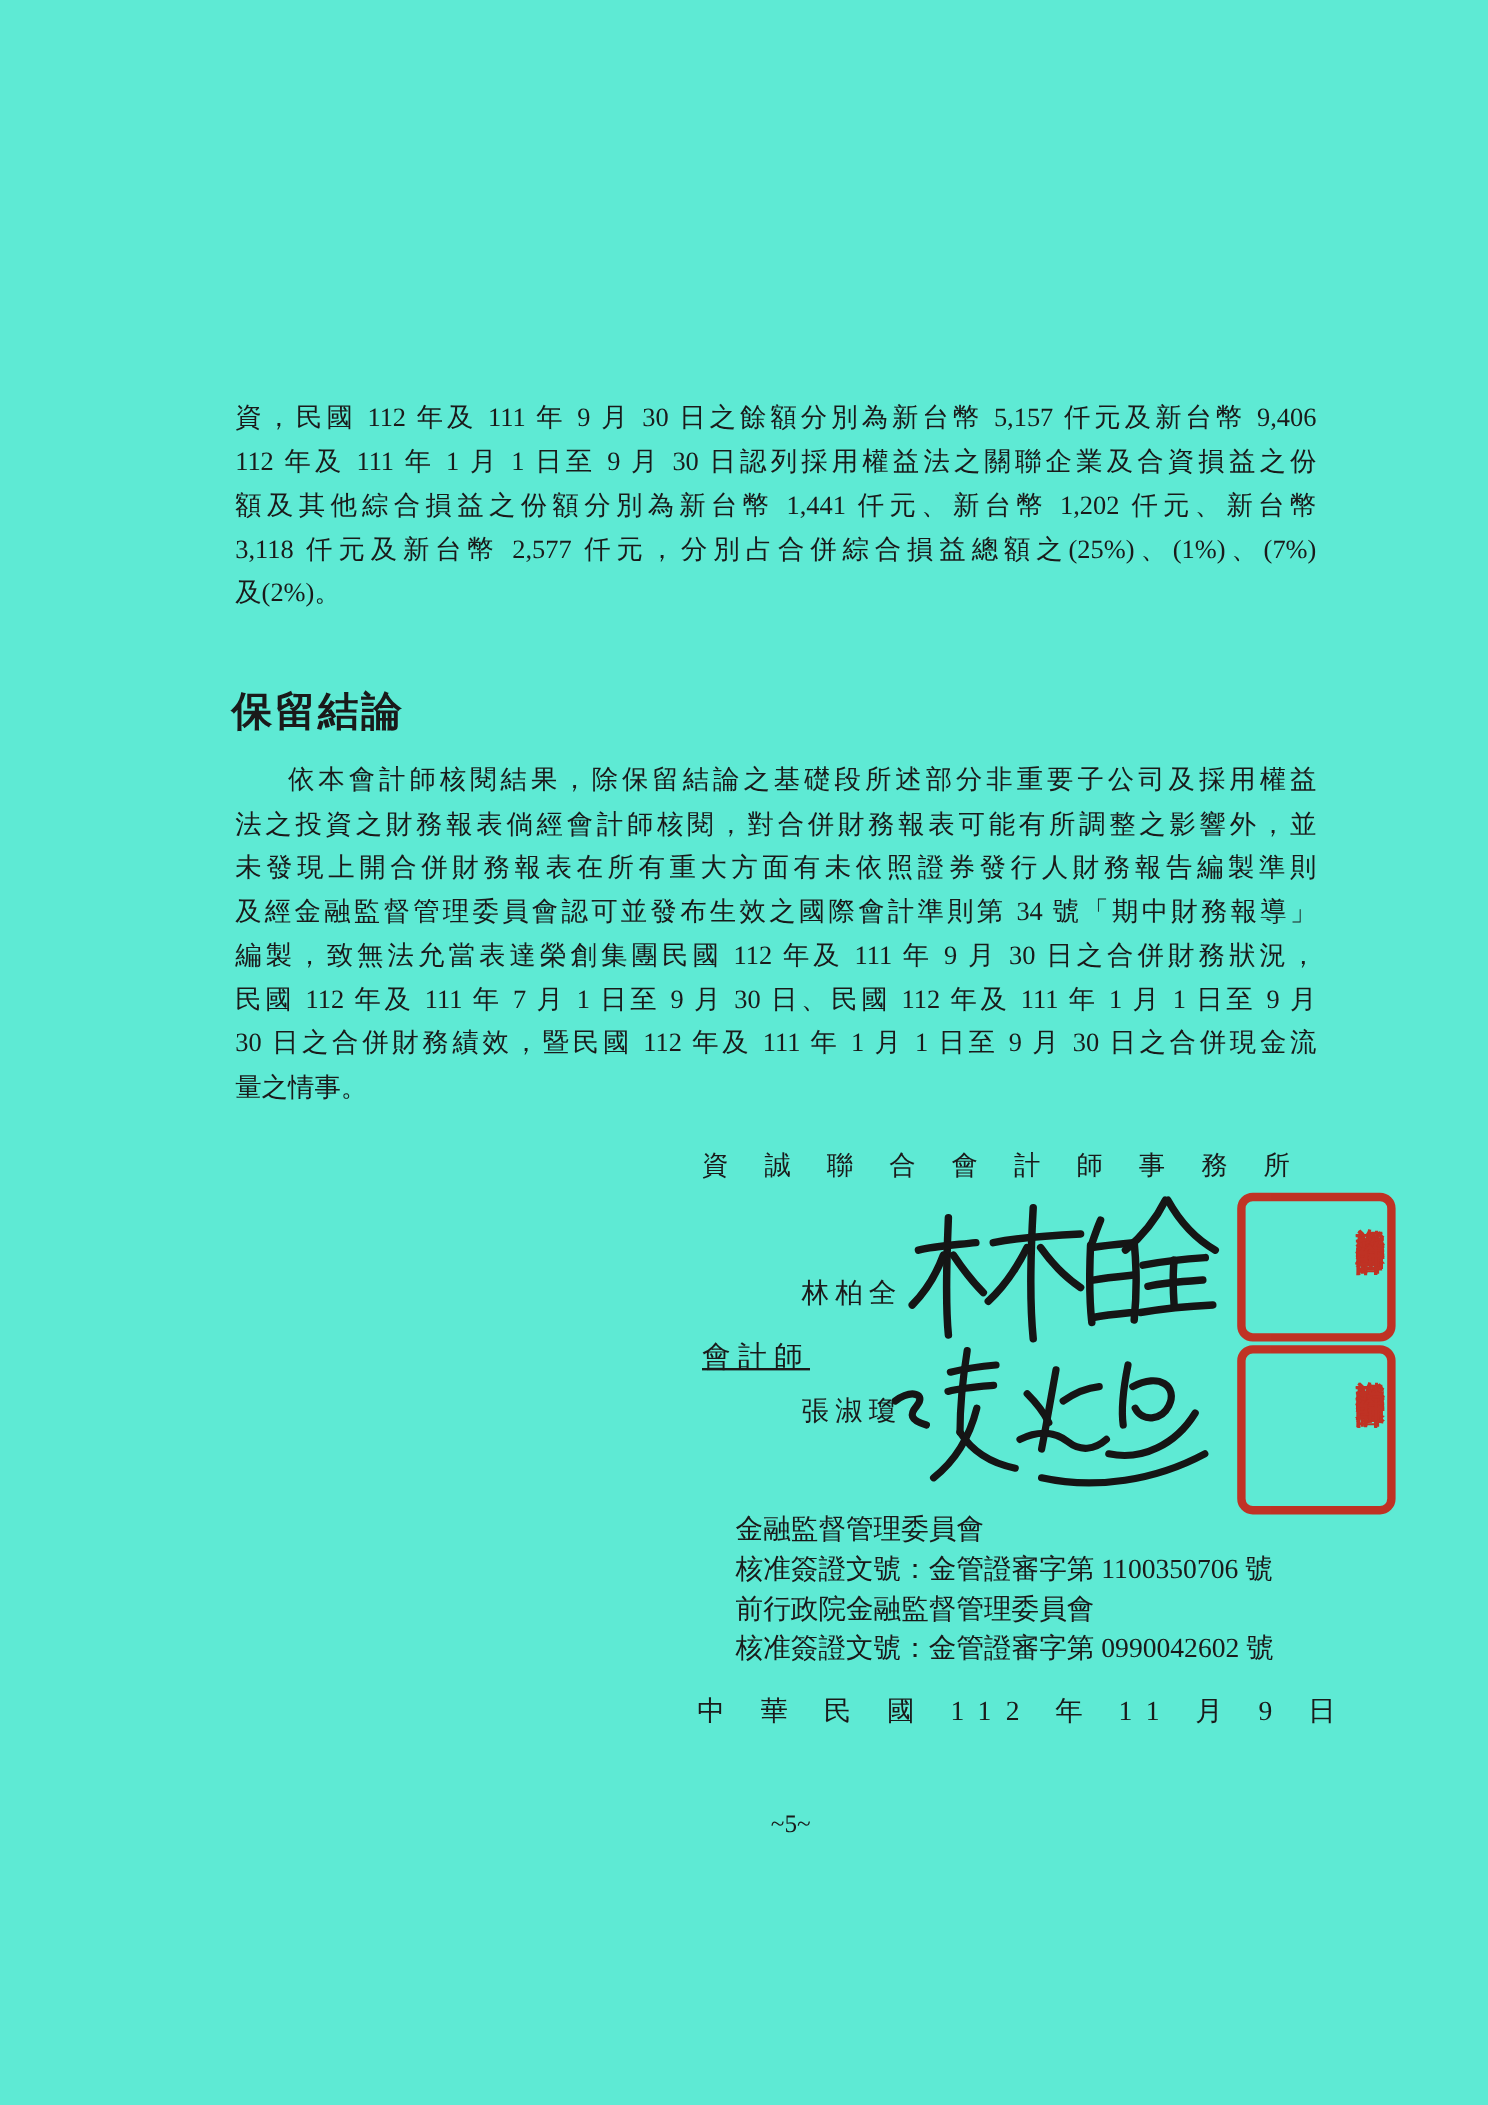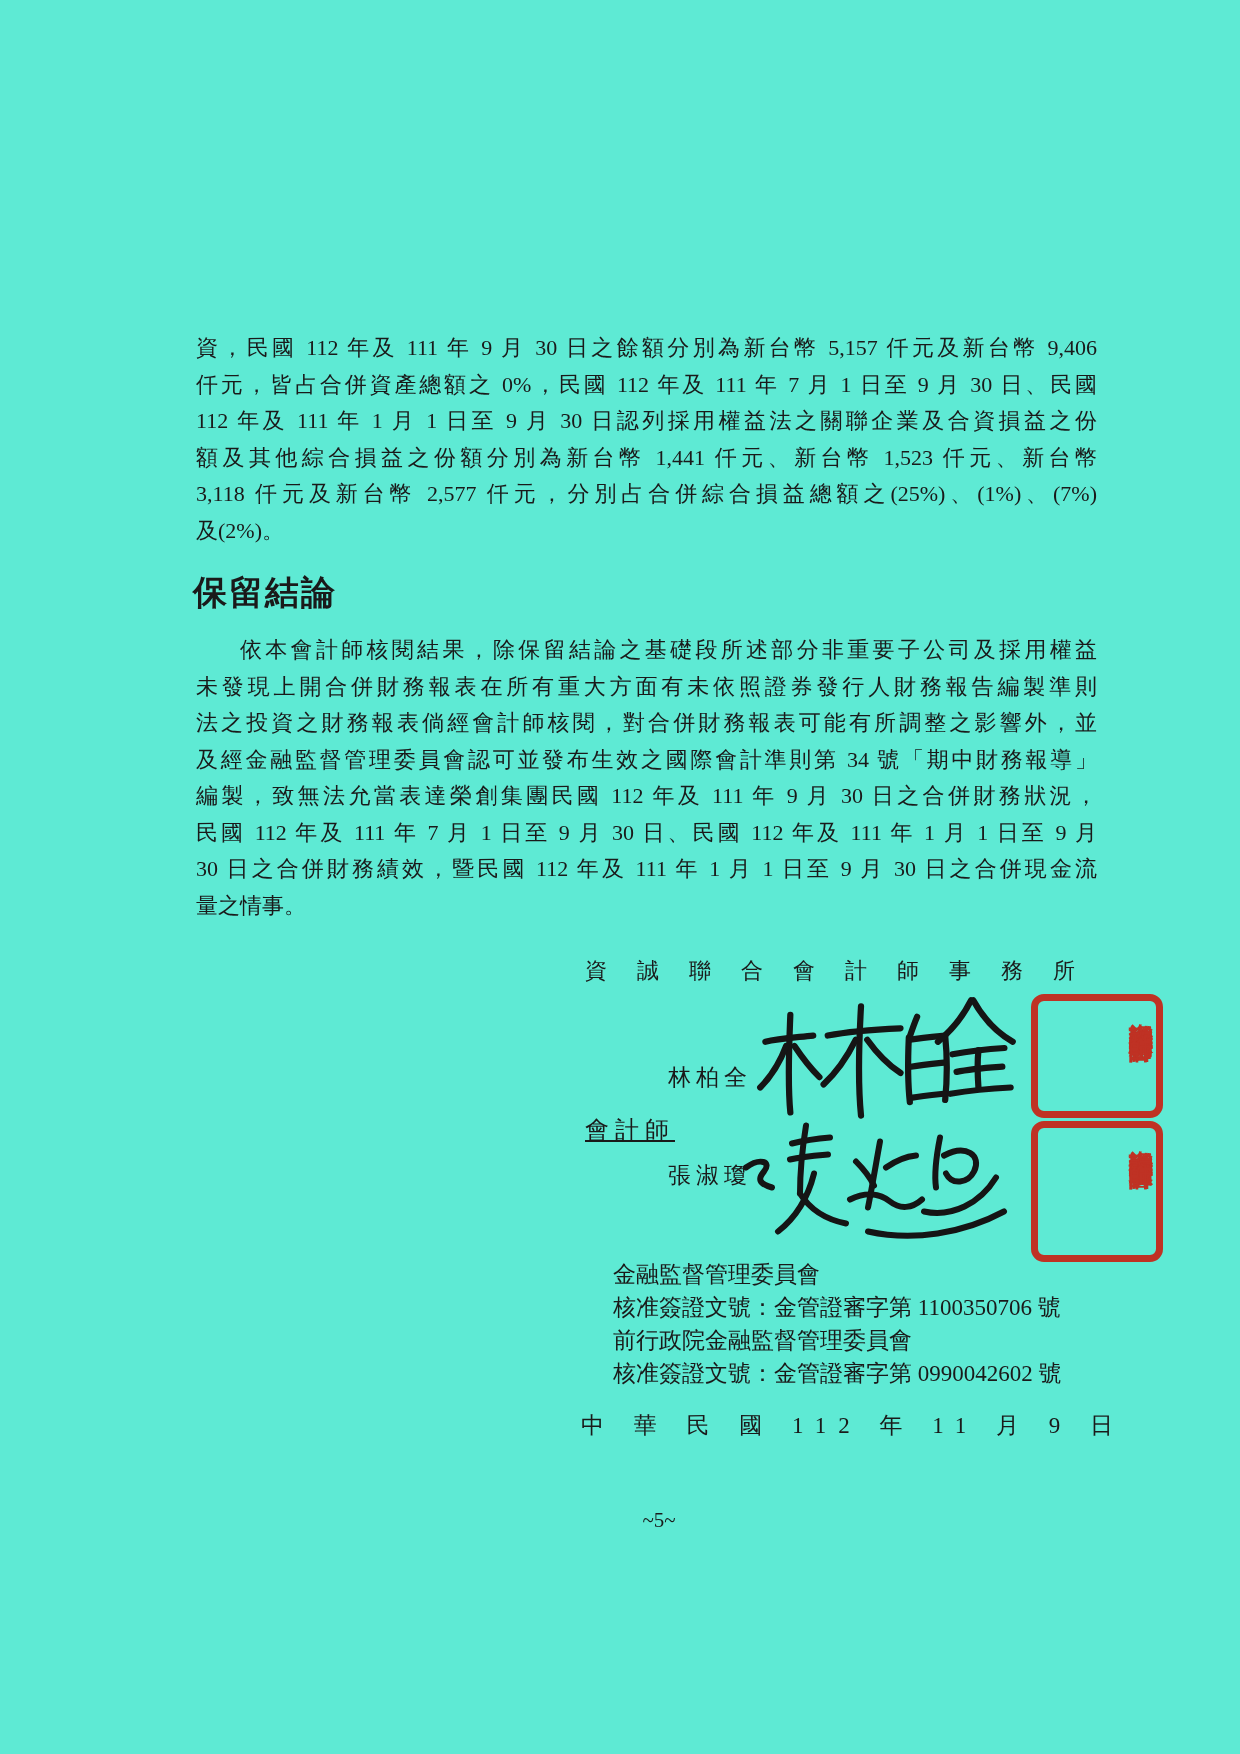--- a/index.html
+++ b/index.html
@@ -64,33 +64,32 @@
   
   .pagenum{position:absolute;left:599px;top:1508px;width:120px;text-align:center;font-size:21px;}
 </style>
 </head>
 <body>
 
 <div class="page">
 
   <div class="para para1">
     <div class="jline">資，民國 112 年及 111 年 9 月 30 日之餘額分別為新台幣 5,157 仟元及新台幣 9,406</div>
-    <div class="jline">仟元，皆占合併資產總額之 0%，民國 112 年及 111 年 7 月 1 日至 9 月 30 日、民國</div>
     <div class="jline">112 年及 111 年 1 月 1 日至 9 月 30 日認列採用權益法之關聯企業及合資損益之份</div>
-    <div class="jline">額及其他綜合損益之份額分別為新台幣 1,441 仟元、新台幣 1,523 仟元、新台幣</div>
+    <div class="jline">額及其他綜合損益之份額分別為新台幣 1,441 仟元、新台幣 1,202 仟元、新台幣</div>
     <div class="jline">3,118 仟元及新台幣 2,577 仟元，分別占合併綜合損益總額之(25%)、(1%)、(7%)</div>
     <div class="lastline">及(2%)。</div>
   </div>
 
   <div class="heading">保留結論</div>
 
   <div class="para para2">
     <div class="jline indent">依本會計師核閱結果，除保留結論之基礎段所述部分非重要子公司及採用權益</div>
+    <div class="jline">法之投資之財務報表倘經會計師核閱，對合併財務報表可能有所調整之影響外，並</div>
     <div class="jline">未發現上開合併財務報表在所有重大方面有未依照證券發行人財務報告編製準則</div>
-    <div class="jline">法之投資之財務報表倘經會計師核閱，對合併財務報表可能有所調整之影響外，並</div>
     <div class="jline">及經金融監督管理委員會認可並發布生效之國際會計準則第 34 號「期中財務報導」</div>
     <div class="jline">編製，致無法允當表達榮創集團民國 112 年及 111 年 9 月 30 日之合併財務狀況，</div>
     <div class="jline">民國 112 年及 111 年 7 月 1 日至 9 月 30 日、民國 112 年及 111 年 1 月 1 日至 9 月</div>
     <div class="jline">30 日之合併財務績效，暨民國 112 年及 111 年 1 月 1 日至 9 月 30 日之合併現金流</div>
     <div class="lastline">量之情事。</div>
   </div>
 
   <div class="firm">資誠聯合會計師事務所</div>
 
   <div class="acct-label">會計師</div>

